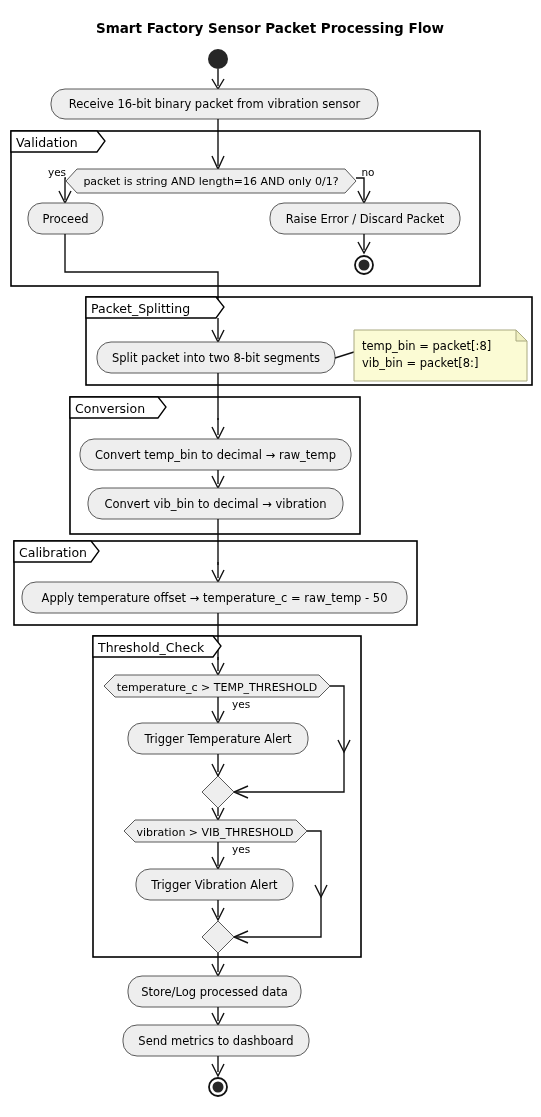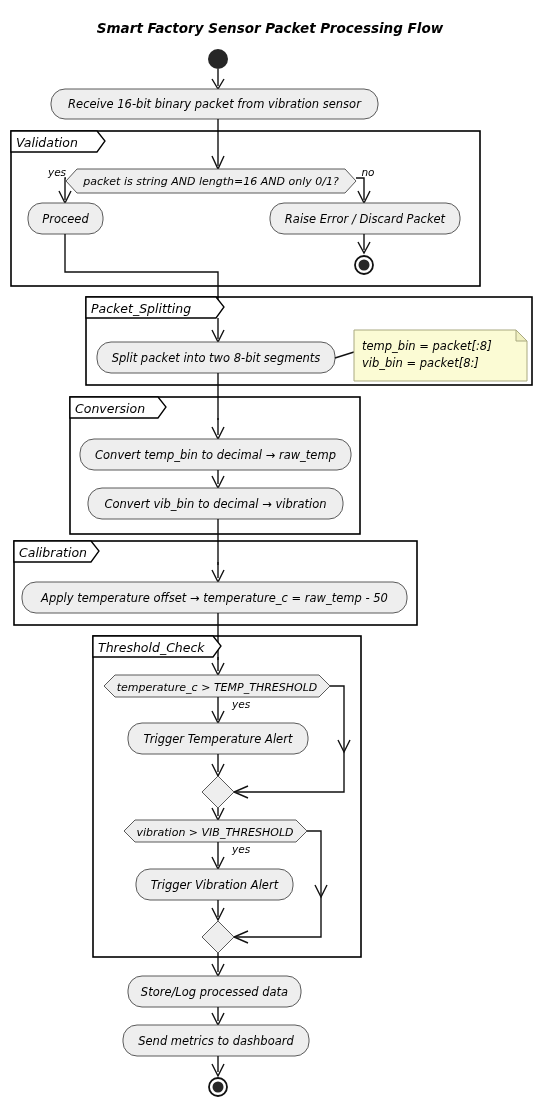--- a/index.html
+++ b/index.html
@@ -13,21 +13,20 @@
     font-family: "DejaVu Sans", sans-serif;
     position: relative;
     overflow: hidden;
   }
   #diagram-root {
     position: absolute;
     left: 0;
     top: 0;
     width: 541px;
     height: 1117px;
-    font-style: italic;
   }
   svg { display: block; }
   .diagram-title {
     font-family: "DejaVu Sans", sans-serif;
     font-size: 13.5px;
     font-weight: bold;
     fill: #000000;
   }
   .activity-label {
     font-family: "DejaVu Sans", sans-serif;

